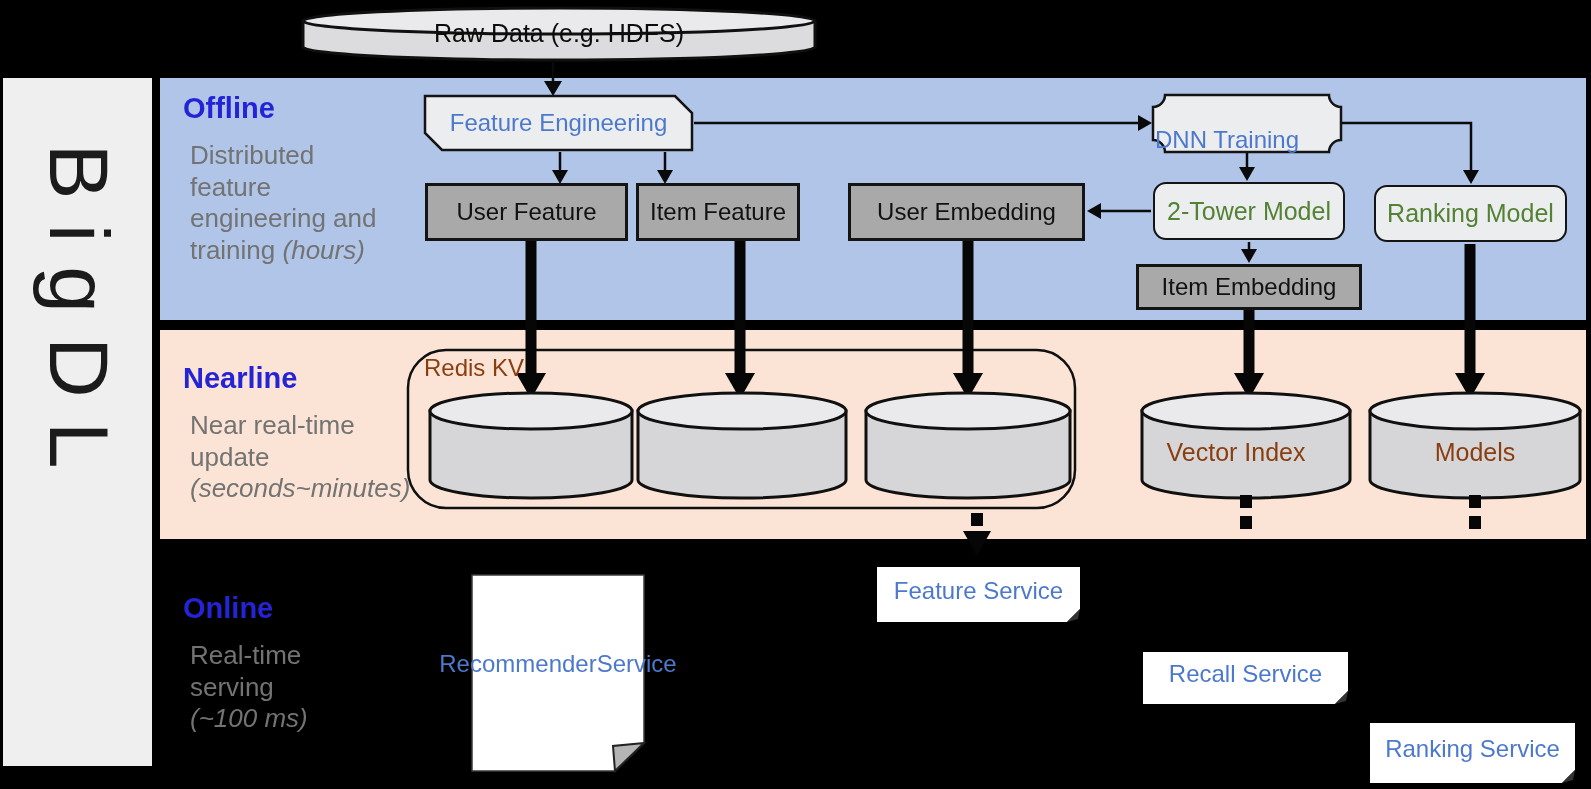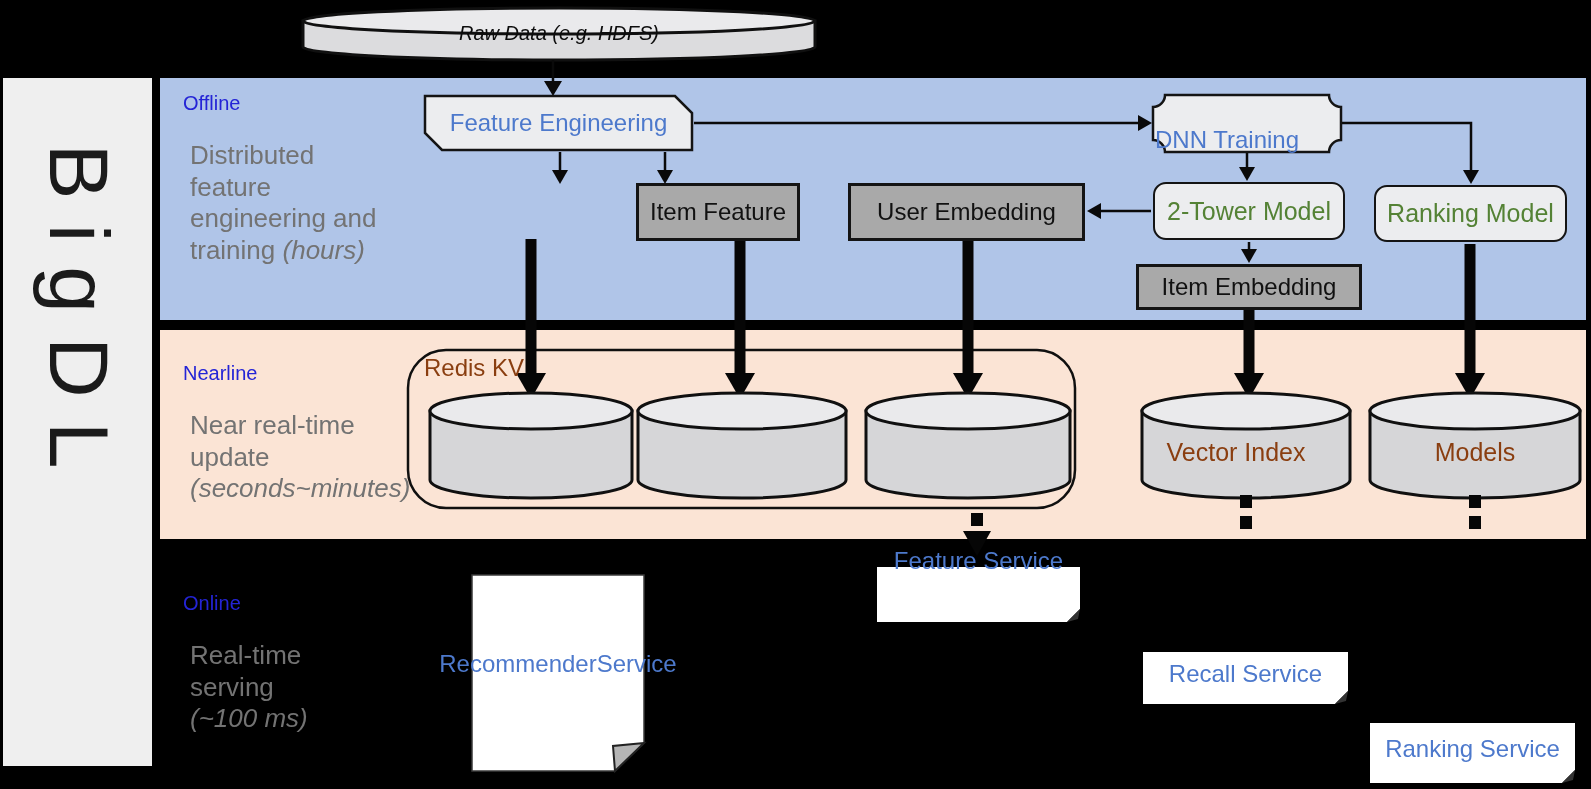--- a/index.html
+++ b/index.html
@@ -7,32 +7,32 @@
          font-family:"Liberation Sans","DejaVu Sans",sans-serif;}
   .abs{position:absolute;box-sizing:border-box;}
   
   .band-offline{left:160px;top:78px;width:1426px;height:242px;background:#b0c5e8;}
   .band-nearline{left:160px;top:330px;width:1426px;height:209px;background:#fbe4d5;}
   
   .sidebar{left:3px;top:78px;width:149px;height:688px;background:#efefef;}
   .brand{position:absolute;left:50%;top:240px;transform:translate(-50%,-50%) rotate(90deg);
          font-size:84px;letter-spacing:24px;color:#1b1b1b;white-space:nowrap;}
   
-  .sec-title{font-size:20px;font-weight:400;color:#2424d6;}
+  .sec-title{font-size:29px;font-weight:700;color:#2424d6;}
   .sec-desc{font-size:26px;line-height:31.5px;color:#737373;margin-left:7px;}
   .sec-desc .it{font-style:italic;}
   
   .gbox{background:#a9a9a9;border:3px solid #141414;display:flex;align-items:center;justify-content:center;
         font-size:24px;color:#111;}
   .lbox{background:#ecedef;border:2.5px solid #141414;border-radius:13px;display:flex;align-items:center;
         justify-content:center;font-size:25px;color:#548235;}
   .shape-label{display:flex;align-items:center;justify-content:center;font-size:24px;color:#4d79cc;}
   .cyl-label{display:flex;align-items:center;justify-content:center;font-size:25px;color:#8a3e10;}
   .svc-label{display:flex;align-items:center;justify-content:center;font-size:24px;color:#4d79cc;text-align:center;}
-  .raw-label{display:flex;align-items:center;justify-content:center;font-size:20px;color:#0c0c0c;font-style:italic;}
+  .raw-label{display:flex;align-items:center;justify-content:center;font-size:25px;color:#0c0c0c;}
   .redis-label{font-size:24px;color:#8a3e10;}
   svg{position:absolute;left:0;top:0;}
 </style>
 </head>
 <body>
 
 <div class="stage">
 
   <div class="abs band-offline"></div>
   <div class="abs band-nearline"></div>
@@ -140,31 +140,32 @@
 
   <div class="abs sec-title" style="left:183px;top:592px;">Online</div>
   <div class="abs sec-desc" style="left:183px;top:640px;">
     <div>Real-time</div>
     <div>serving</div>
     <div class="it">(~100 ms)</div>
   </div>
 
   <div class="abs shape-label" style="left:425px;top:96px;width:267px;height:54px;">Feature Engineering</div>
   <div class="abs shape-label" style="left:1153px;top:95px;width:148px;height:57px;margin-top:16px;">DNN Training</div>
+  <div class="abs gbox" style="left:425px;top:183px;width:203px;height:58px;">User Feature</div>
   <div class="abs gbox" style="left:636px;top:183px;width:164px;height:58px;">Item Feature</div>
   <div class="abs gbox" style="left:848px;top:183px;width:237px;height:58px;">User Embedding</div>
   <div class="abs lbox" style="left:1153px;top:182px;width:192px;height:58px;">2-Tower Model</div>
   <div class="abs lbox" style="left:1374px;top:185px;width:193px;height:57px;">Ranking Model</div>
   <div class="abs gbox" style="left:1136px;top:264px;width:226px;height:46px;">Item Embedding</div>
 
   <div class="abs redis-label" style="left:424px;top:354px;">Redis KV</div>
   <div class="abs cyl-label" style="left:1142px;top:436px;width:188px;height:32px;">Vector Index</div>
   <div class="abs cyl-label" style="left:1370px;top:436px;width:210px;height:32px;">Models</div>
 
-  <div class="abs svc-label" style="left:877px;top:540px;width:203px;height:42px;">Feature Service</div>
+  <div class="abs svc-label" style="left:877px;top:570px;width:203px;height:42px;">Feature Service</div>
   <div class="abs svc-label" style="left:1143px;top:654px;width:205px;height:40px;">Recall Service</div>
   <div class="abs svc-label" style="left:1370px;top:726px;width:205px;height:46px;">Ranking Service</div>
   <div class="abs svc-label" style="left:472px;top:630px;width:172px;height:66px;flex-direction:row;line-height:33px;">
     <div>Recommender</div>
     <div>Service</div>
   </div>
 
 </div>
 
 </body></html>

